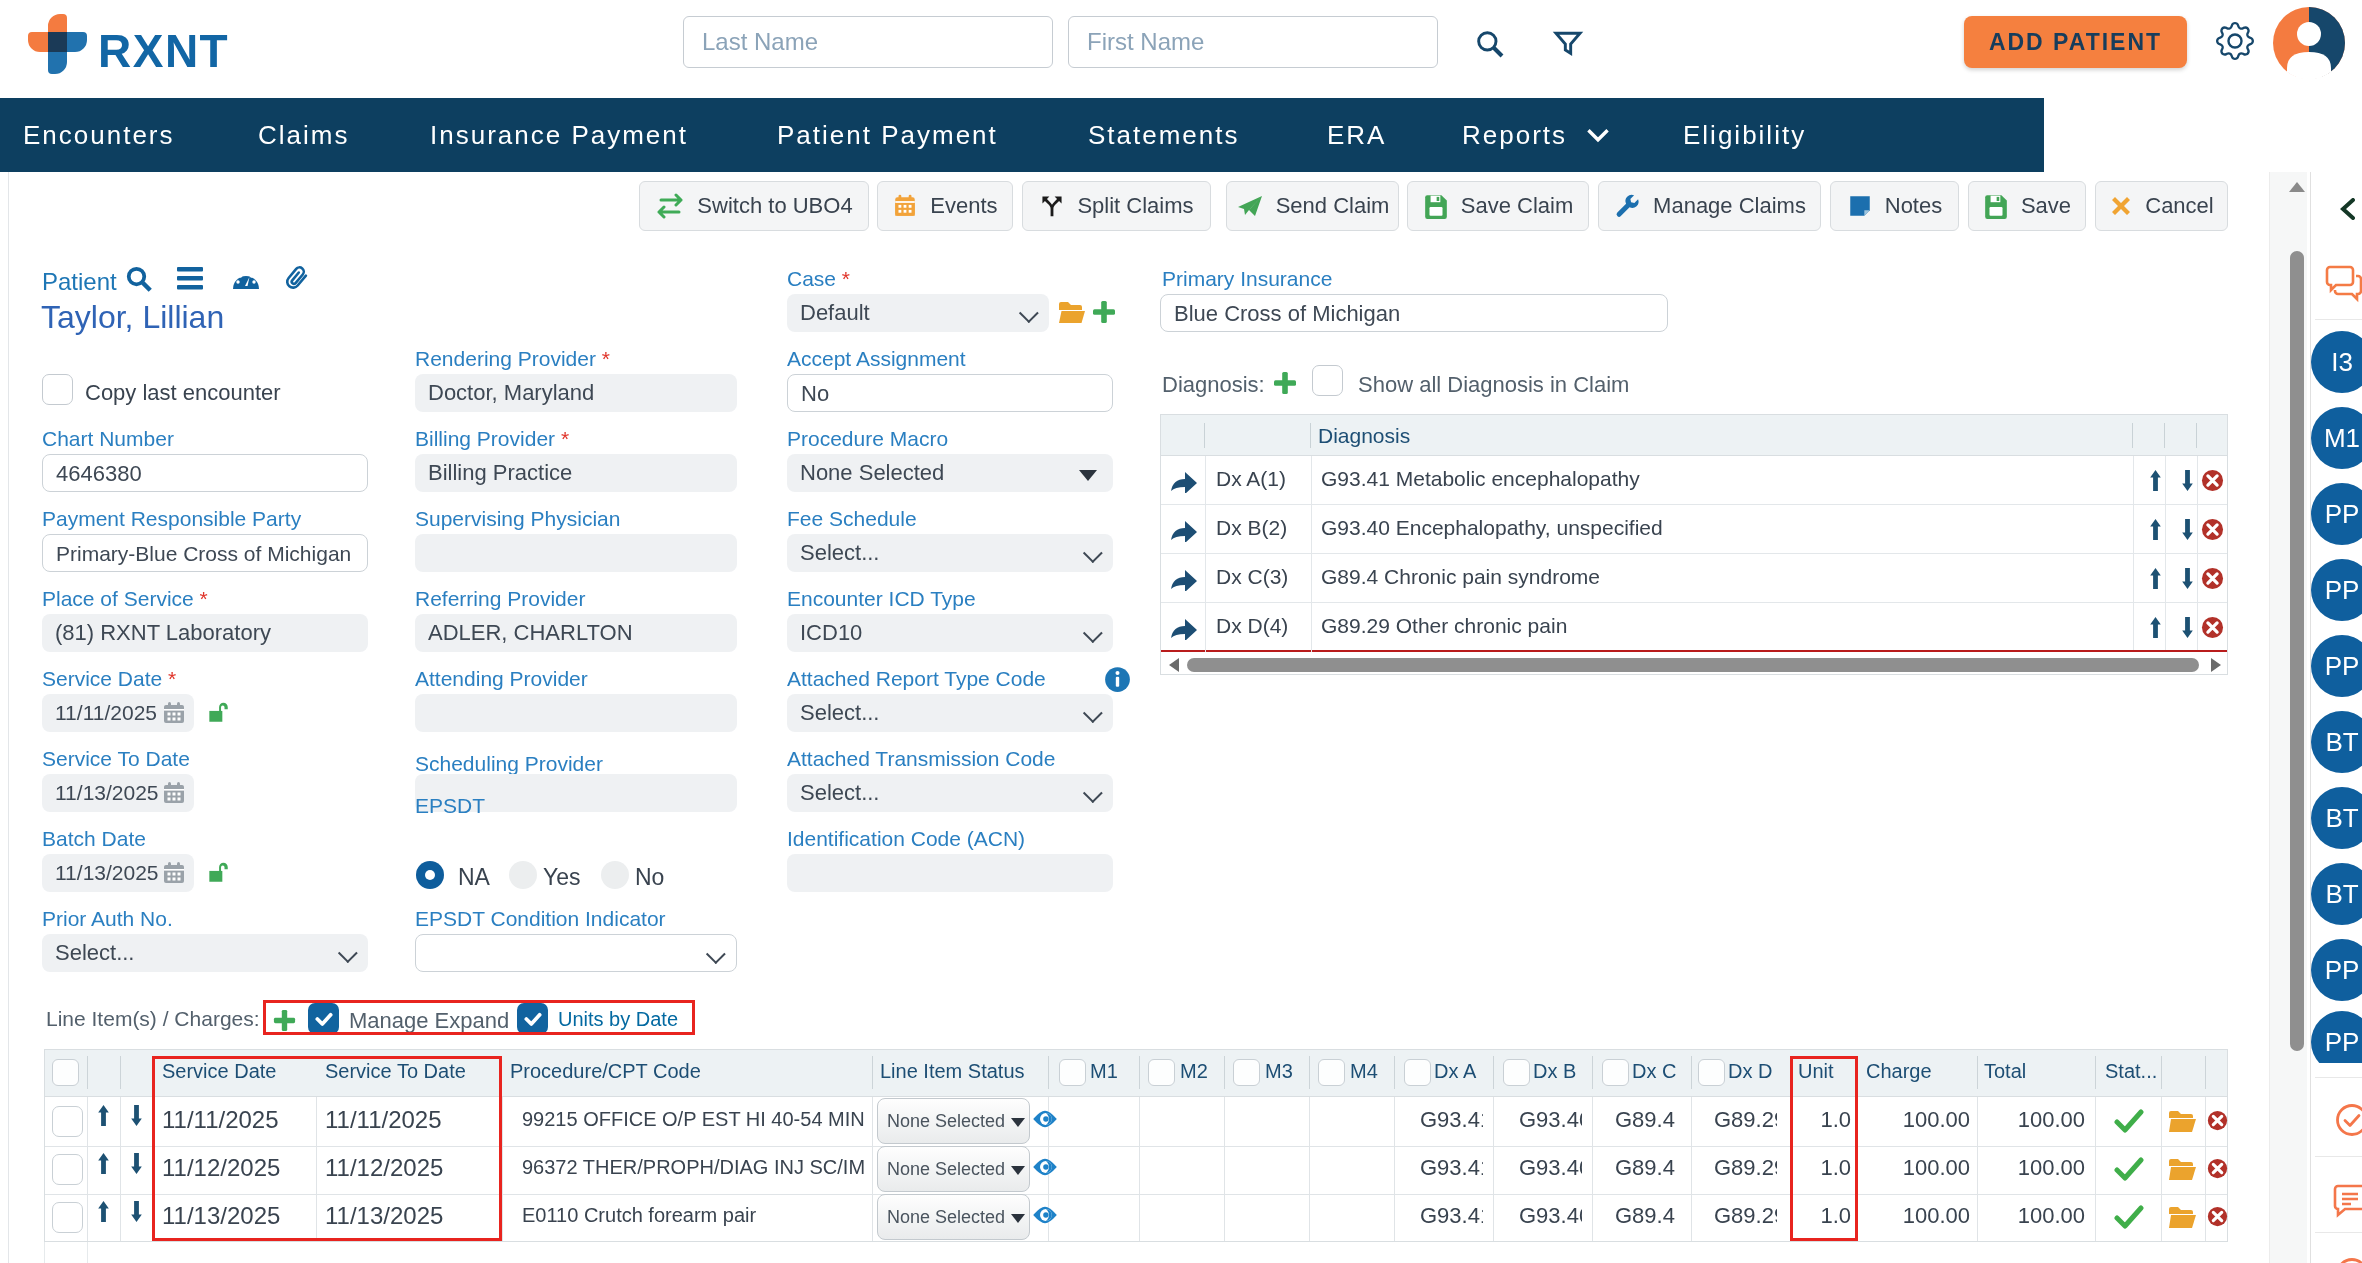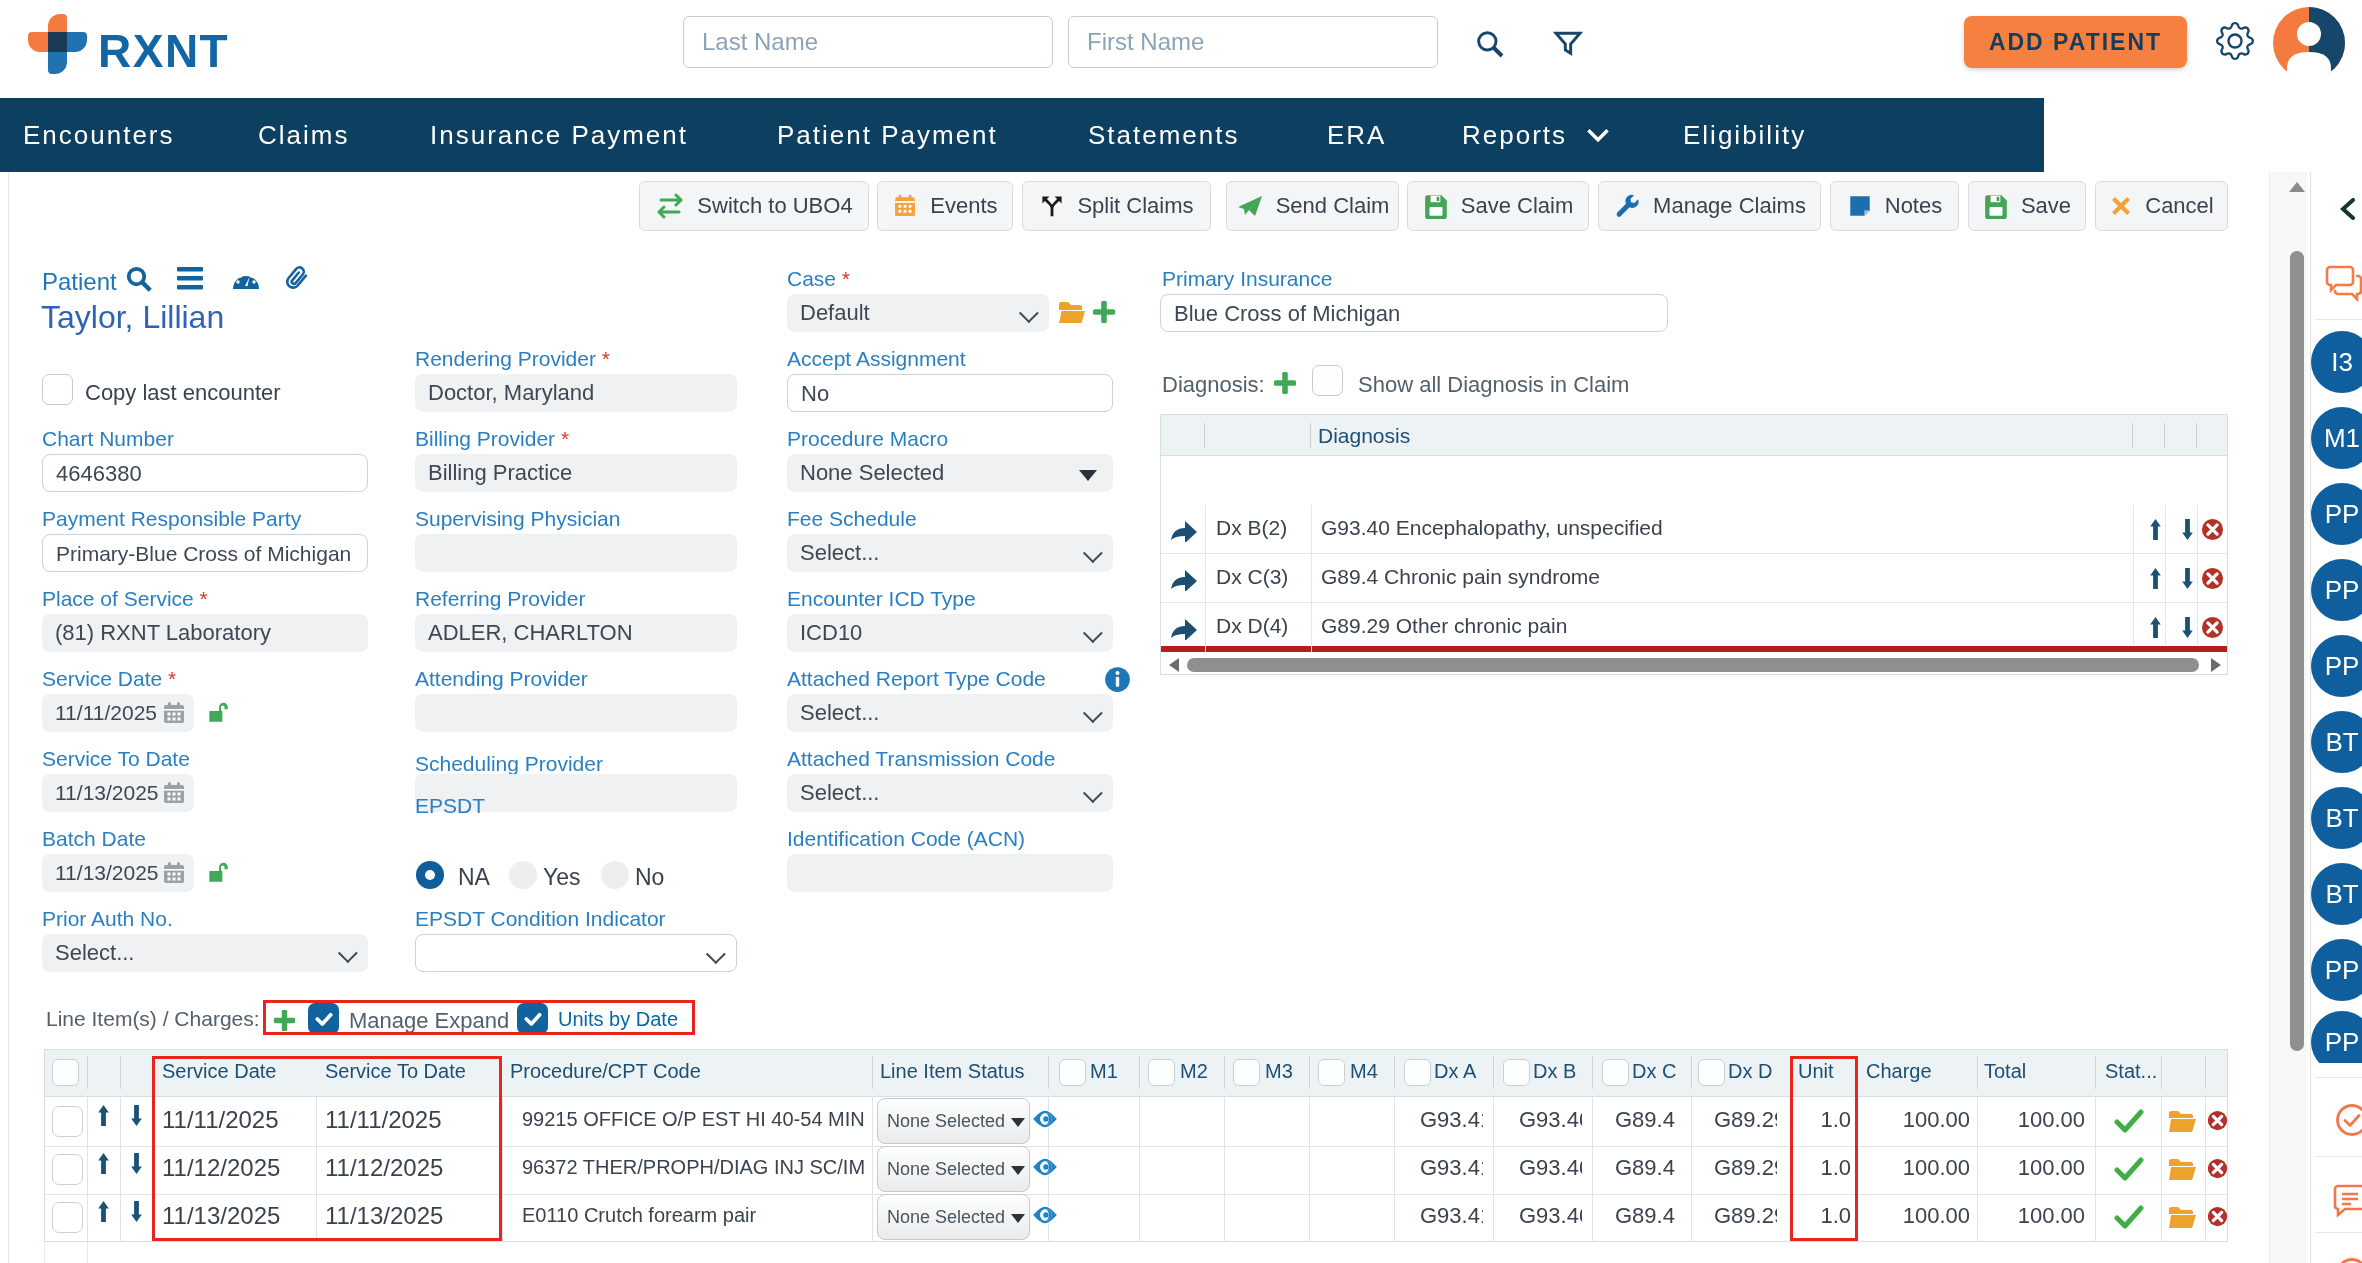--- a/index.html
+++ b/index.html
@@ -352,20 +352,40 @@
 
   <div class="abs tb" style="left:1160px;top:414px;width:1068px;height:261px;background:#fff">
     <div class="abs thead" style="left:0;top:0;width:1066px;height:41px;border-bottom:1px solid #d9dee1">
       <div class="abs" style="left:43px;top:8px;width:1px;height:25px;background:#c9d2d6"></div>
       <div class="abs navy" style="left:157px;top:9px;font-size:21px">Diagnosis</div>
       <div class="abs" style="left:149px;top:8px;width:1px;height:25px;background:#c9d2d6"></div>
       <div class="abs" style="left:971px;top:8px;width:1px;height:25px;background:#c9d2d6"></div>
       <div class="abs" style="left:1003px;top:8px;width:1px;height:25px;background:#c9d2d6"></div>
       <div class="abs" style="left:1035px;top:8px;width:1px;height:25px;background:#c9d2d6"></div>
     </div>
+    <div class="dxrow" style="top:41px">
+        <svg class="abs" style="left:8px;top:11px" width="30" height="26" viewBox="0 0 30 26" fill="#1d4e74">
+          <path d="M2 24 q2 -12 14 -12 v-7 l12 11 -12 11 v-7 q-10 0 -14 4 z"></path>
+        </svg>
+        <div class="abs dxl">Dx A(1)</div>
+        <div class="abs dxt">G93.41 Metabolic encephalopathy</div>
+        <i style="left:972px"></i>
+        <i style="left:1004px"></i>
+        <i style="left:1036px"></i>
+        <svg class="abs" style="left:988px;top:14px" width="13" height="21" viewBox="0 0 13 21">
+          <path d="M6.5 0 L11.8 7.5 H8.9 V21 H4.1 V7.5 H1.2 Z" fill="#1d5173"></path>
+        </svg>
+        <svg class="abs" style="left:1020px;top:14px" width="13" height="21" viewBox="0 0 13 21">
+          <path d="M6.5 21 L11.8 13.5 H8.9 V0 H4.1 V13.5 H1.2 Z" fill="#1d5173"></path>
+        </svg>
+        <svg class="abs xc" viewBox="0 0 24 24">
+          <circle cx="12" cy="12" r="11" fill="#b23129"></circle>
+          <path d="M7.2 7.2 l9.6 9.6 M16.8 7.2 l-9.6 9.6" stroke="#fff" stroke-width="3.4" stroke-linecap="round"></path>
+        </svg>
+      </div>
     <div class="dxrow" style="top:90px">
         <svg class="abs" style="left:8px;top:11px" width="30" height="26" viewBox="0 0 30 26" fill="#1d4e74">
           <path d="M2 24 q2 -12 14 -12 v-7 l12 11 -12 11 v-7 q-10 0 -14 4 z"></path>
         </svg>
         <div class="abs dxl">Dx B(2)</div>
         <div class="abs dxt">G93.40 Encephalopathy, unspecified</div>
         <i style="left:972px"></i>
         <i style="left:1004px"></i>
         <i style="left:1036px"></i>
         <svg class="abs" style="left:988px;top:14px" width="13" height="21" viewBox="0 0 13 21">
@@ -392,21 +412,21 @@
           <path d="M6.5 0 L11.8 7.5 H8.9 V21 H4.1 V7.5 H1.2 Z" fill="#1d5173"></path>
         </svg>
         <svg class="abs" style="left:1020px;top:14px" width="13" height="21" viewBox="0 0 13 21">
           <path d="M6.5 21 L11.8 13.5 H8.9 V0 H4.1 V13.5 H1.2 Z" fill="#1d5173"></path>
         </svg>
         <svg class="abs xc" viewBox="0 0 24 24">
           <circle cx="12" cy="12" r="11" fill="#b23129"></circle>
           <path d="M7.2 7.2 l9.6 9.6 M16.8 7.2 l-9.6 9.6" stroke="#fff" stroke-width="3.4" stroke-linecap="round"></path>
         </svg>
       </div>
-    <div class="dxrow" style="top:188px;border-bottom:6px solid #b91c1c">
+    <div class="dxrow" style="top:188px;border-bottom:2px solid #b91c1c">
         <svg class="abs" style="left:8px;top:11px" width="30" height="26" viewBox="0 0 30 26" fill="#1d4e74">
           <path d="M2 24 q2 -12 14 -12 v-7 l12 11 -12 11 v-7 q-10 0 -14 4 z"></path>
         </svg>
         <div class="abs dxl">Dx D(4)</div>
         <div class="abs dxt">G89.29 Other chronic pain</div>
         <i style="left:972px"></i>
         <i style="left:1004px"></i>
         <i style="left:1036px"></i>
         <svg class="abs" style="left:988px;top:14px" width="13" height="21" viewBox="0 0 13 21">
           <path d="M6.5 0 L11.8 7.5 H8.9 V21 H4.1 V7.5 H1.2 Z" fill="#1d5173"></path>

